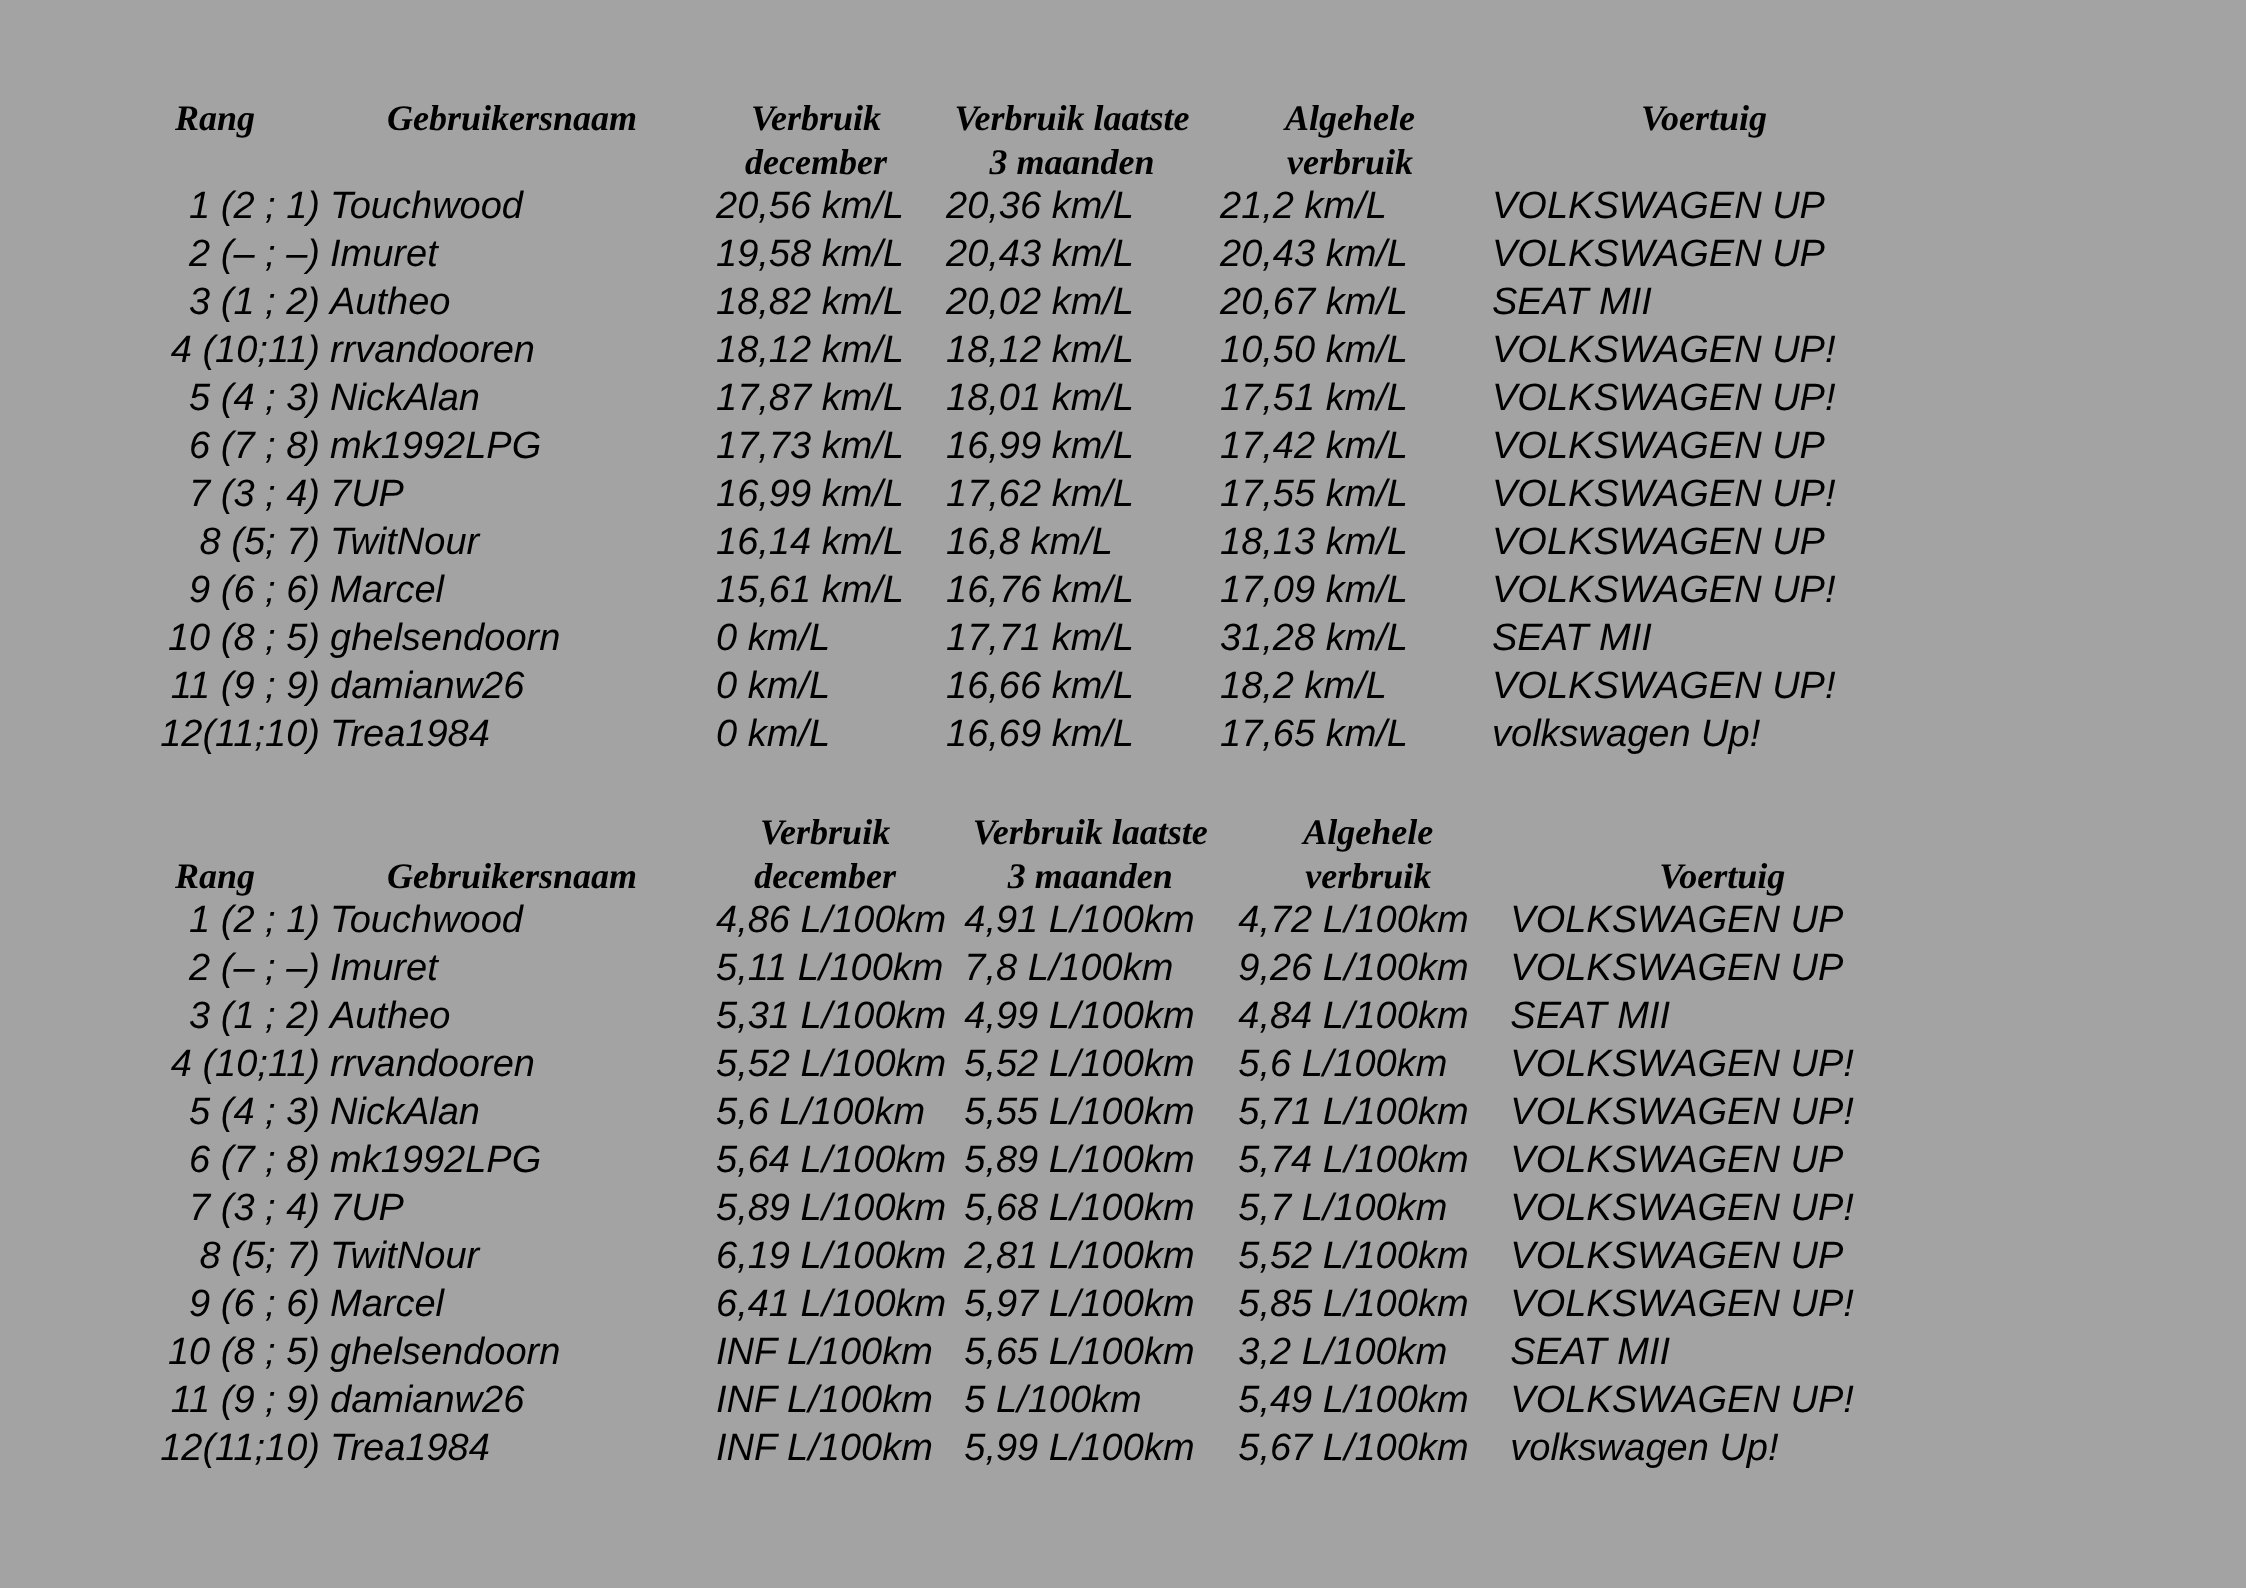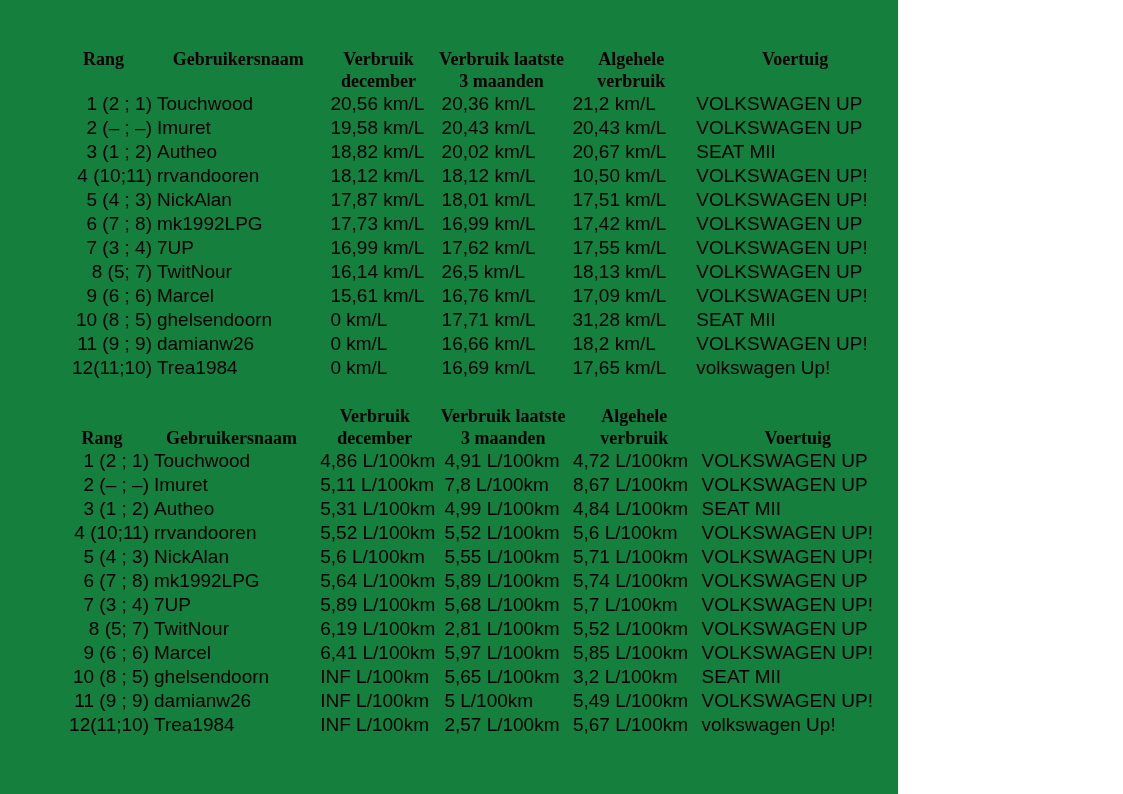--- a/index.html
+++ b/index.html
@@ -2,29 +2,30 @@
 <html><head>
 <meta charset="utf-8">
 <style>
   html, body {
     margin: 0;
     padding: 0;
     background: #ffffff;
   }
   .sheet {
     position: relative;
-    width: 898px;
+    width: 1123px;
     height: 794px;
-    background: #15803d;
+    background: #a3a3a3;
     color: #000000;
     font-family: "Liberation Sans", "DejaVu Sans", sans-serif;
     font-size: 19px;
     overflow: hidden;
     box-sizing: border-box;
     padding: 48px 0 0 55px;
+    font-style: italic;
   }
   table.lb {
     border-collapse: collapse;
     table-layout: fixed;
     border: none;
   }
   table.lb.t2 { margin-top: 25px; }
   col.w0 { width: 105px; }
   col.w1 { width: 192px; }
   col.w2 { width: 112px; }
@@ -154,21 +155,21 @@
           <td class="c1">7UP</td>
           <td class="c2">16,99 km/L</td>
           <td class="c3">17,62 km/L</td>
           <td class="c4">17,55 km/L</td>
           <td class="c5">VOLKSWAGEN UP!</td>
         </tr>
         <tr>
           <td class="c0">8 (5; 7)</td>
           <td class="c1">TwitNour</td>
           <td class="c2">16,14 km/L</td>
-          <td class="c3">26,5 km/L</td>
+          <td class="c3">16,8 km/L</td>
           <td class="c4">18,13 km/L</td>
           <td class="c5">VOLKSWAGEN UP</td>
         </tr>
         <tr>
           <td class="c0">9 (6 ; 6)</td>
           <td class="c1">Marcel</td>
           <td class="c2">15,61 km/L</td>
           <td class="c3">16,76 km/L</td>
           <td class="c4">17,09 km/L</td>
           <td class="c5">VOLKSWAGEN UP!</td>
@@ -244,21 +245,21 @@
           <td class="c2">4,86 L/100km</td>
           <td class="c3">4,91 L/100km</td>
           <td class="c4">4,72 L/100km</td>
           <td class="c5">VOLKSWAGEN UP</td>
         </tr>
         <tr>
           <td class="c0">2 (– ; –)</td>
           <td class="c1">Imuret</td>
           <td class="c2">5,11 L/100km</td>
           <td class="c3">7,8 L/100km</td>
-          <td class="c4">8,67 L/100km</td>
+          <td class="c4">9,26 L/100km</td>
           <td class="c5">VOLKSWAGEN UP</td>
         </tr>
         <tr>
           <td class="c0">3 (1 ; 2)</td>
           <td class="c1">Autheo</td>
           <td class="c2">5,31 L/100km</td>
           <td class="c3">4,99 L/100km</td>
           <td class="c4">4,84 L/100km</td>
           <td class="c5">SEAT MII</td>
         </tr>
@@ -323,20 +324,20 @@
           <td class="c1">damianw26</td>
           <td class="c2">INF L/100km</td>
           <td class="c3">5 L/100km</td>
           <td class="c4">5,49 L/100km</td>
           <td class="c5">VOLKSWAGEN UP!</td>
         </tr>
         <tr>
           <td class="c0">12(11;10)</td>
           <td class="c1">Trea1984</td>
           <td class="c2">INF L/100km</td>
-          <td class="c3">2,57 L/100km</td>
+          <td class="c3">5,99 L/100km</td>
           <td class="c4">5,67 L/100km</td>
           <td class="c5">volkswagen Up!</td>
         </tr>
       </tbody>
   </table>
 
 </div>
 
 </body></html>

